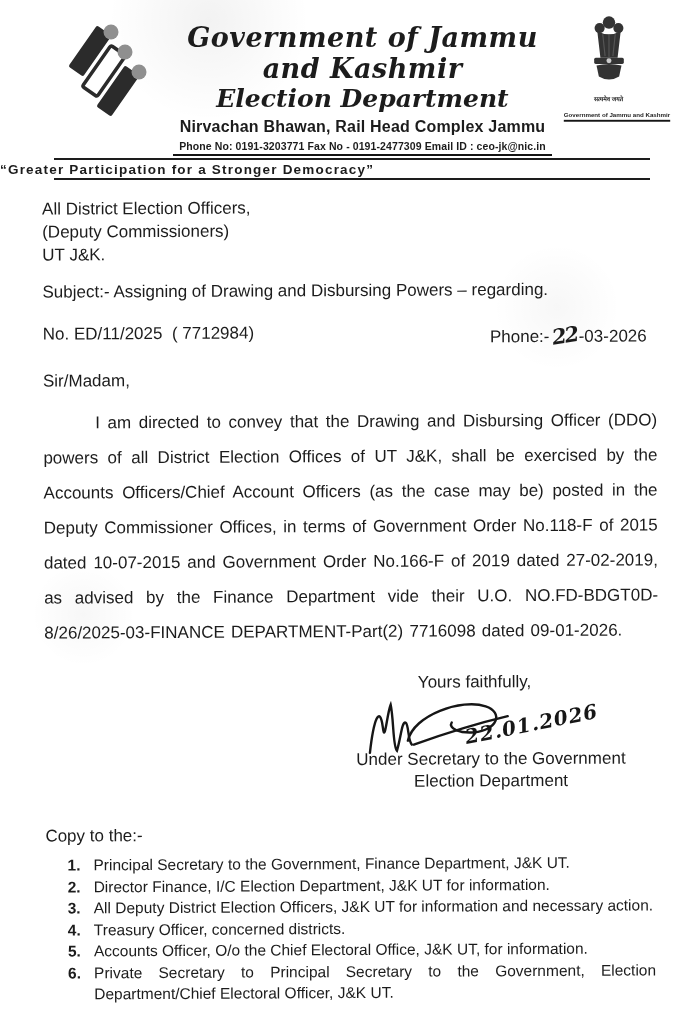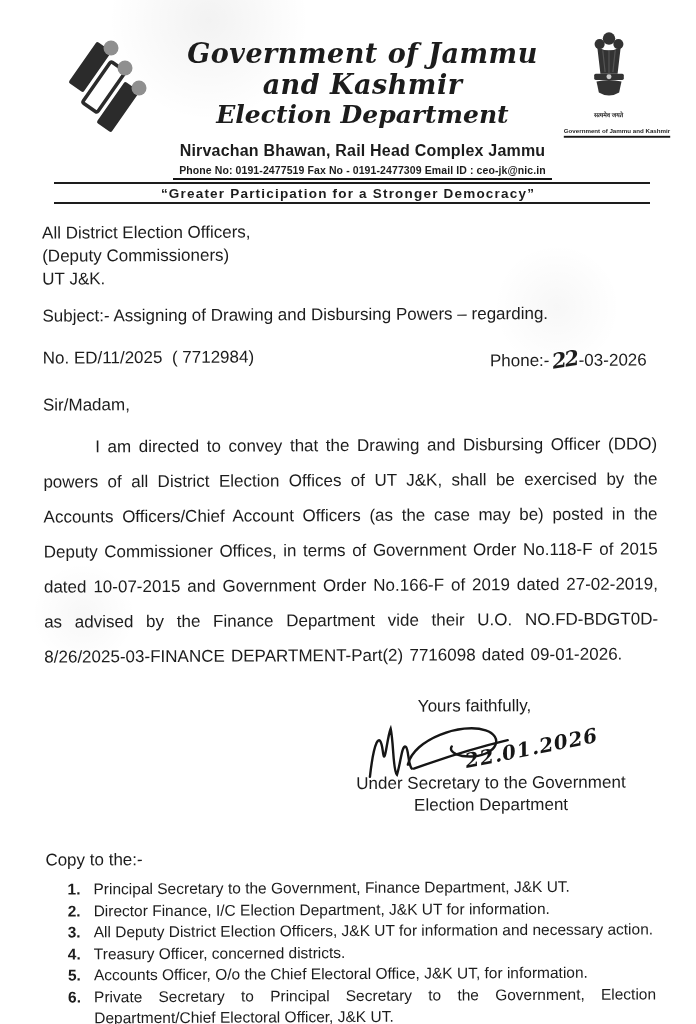--- a/index.html
+++ b/index.html
@@ -8,38 +8,38 @@
     background:
       radial-gradient(circle at 30% 2%, rgba(0,0,0,0.05), transparent 9%),
       radial-gradient(circle at 80% 30%, rgba(0,0,0,0.03), transparent 7%),
       radial-gradient(circle at 12% 60%, rgba(0,0,0,0.03), transparent 6%),
       #ffffff;
     color:#1c1c1c;
     font-family:"Liberation Sans", sans-serif;
     overflow:hidden;
   }
   
-  .lh-row{display:flex;align-items:flex-start;padding:28px 40px 0 52px;}
+  .lh-row{display:flex;align-items:flex-start;padding:12px 40px 0 52px;}
   .eci-logo{width:112px;flex:0 0 112px;padding-top:8px;}
   .lh-center{flex:1;text-align:center;padding-top:10px;}
   .lh-title1{font-family:"DejaVu Serif", serif;font-style:italic;font-weight:bold;
              font-size:27px;letter-spacing:0.5px;line-height:1.15;}
   .lh-title2{font-family:"DejaVu Serif", serif;font-style:italic;font-weight:bold;
              font-size:25px;line-height:1.2;}
-  .lh-address{font-weight:bold;font-size:16px;margin-top:12px;letter-spacing:0.2px;}
+  .lh-address{font-weight:bold;font-size:16px;margin-top:4px;letter-spacing:0.2px;}
   .lh-contact{display:inline-block;font-weight:bold;font-size:10.5px;
               border-bottom:2.5px solid #151515;padding:1px 6px 2px 6px;letter-spacing:0.1px;}
   .emblem-col{width:95px;flex:0 0 95px;text-align:center;padding-top:2px;}
   .emblem-motto{font-size:6px;font-weight:bold;line-height:1.1;}
   .emblem-caption{display:inline-block;font-size:6.5px;font-weight:bold;
                   border-bottom:2.5px solid #151515;padding-bottom:2px;margin-top:3px;
                   white-space:nowrap;transform:scale(0.95);}
   .rule{height:2px;background:#1d1d1d;margin:0 46px 0 54px;}
   .rule.first{margin-top:2px;}
-  .tagline{ text-align:center;font-weight:bold;font-size:13.5px;letter-spacing:1.2px;
+  .tagline{ font-weight:bold;font-size:13.5px;letter-spacing:1.2px;
             padding:2px 0 1px 0;}
   
   .letter{padding:0 40px 0 42px;transform:rotate(-0.3deg);transform-origin:50% 0;}
   .pre{white-space:pre-wrap;}
   .addressee{margin-top:16px;font-size:17px;line-height:23px;}
   .subject{margin-top:16px;font-size:17px;}
   .ref-row{display:flex;justify-content:space-between;align-items:flex-start;
            margin-top:22px;font-size:17px;}
   .ref-dated{margin-right:10px;white-space:nowrap;}
   .hand-day{display:inline-block;font-family:"DejaVu Serif", serif;font-style:italic;
@@ -78,21 +78,21 @@
           <rect x="-9" y="-25" width="18" height="50" rx="2" fill="#2b2b2b" transform="translate(66,71) rotate(35)"></rect>
           <circle cx="87" cy="52" r="7.5" fill="#8f8f8f"></circle>
         </g>
       </svg>
     </div>
 
     <div class="lh-center">
       <div class="lh-title1">Government of Jammu and Kashmir</div>
       <div class="lh-title2">Election Department</div>
       <div class="lh-address">Nirvachan Bhawan, Rail Head Complex Jammu</div>
-      <div><span class="lh-contact">Phone No: 0191-2477519 Fax No - 0191-2477309 Email ID : ceo-jk@nic.in</span></div>
+      <div><span class="lh-contact">Phone No: 0191-3203771 Fax No - 0191-2477309 Email ID : ceo-jk@nic.in</span></div>
     </div>
 
     <div class="emblem-col">
       <svg width="56" height="78" viewBox="0 0 70 100" xmlns="http://www.w3.org/2000/svg">
         <g fill="#333333">
           <circle cx="35" cy="11" r="8"></circle>
           <circle cx="23" cy="18" r="6.5"></circle>
           <circle cx="47" cy="18" r="6.5"></circle>
           <path d="M20,22 Q35,30 50,22 L46,56 L24,56 Z"></path>
           <path d="M27,26 L30,54 M35,27 L35,55 M43,26 L40,54" stroke="#555" stroke-width="1.5" fill="none"></path>

